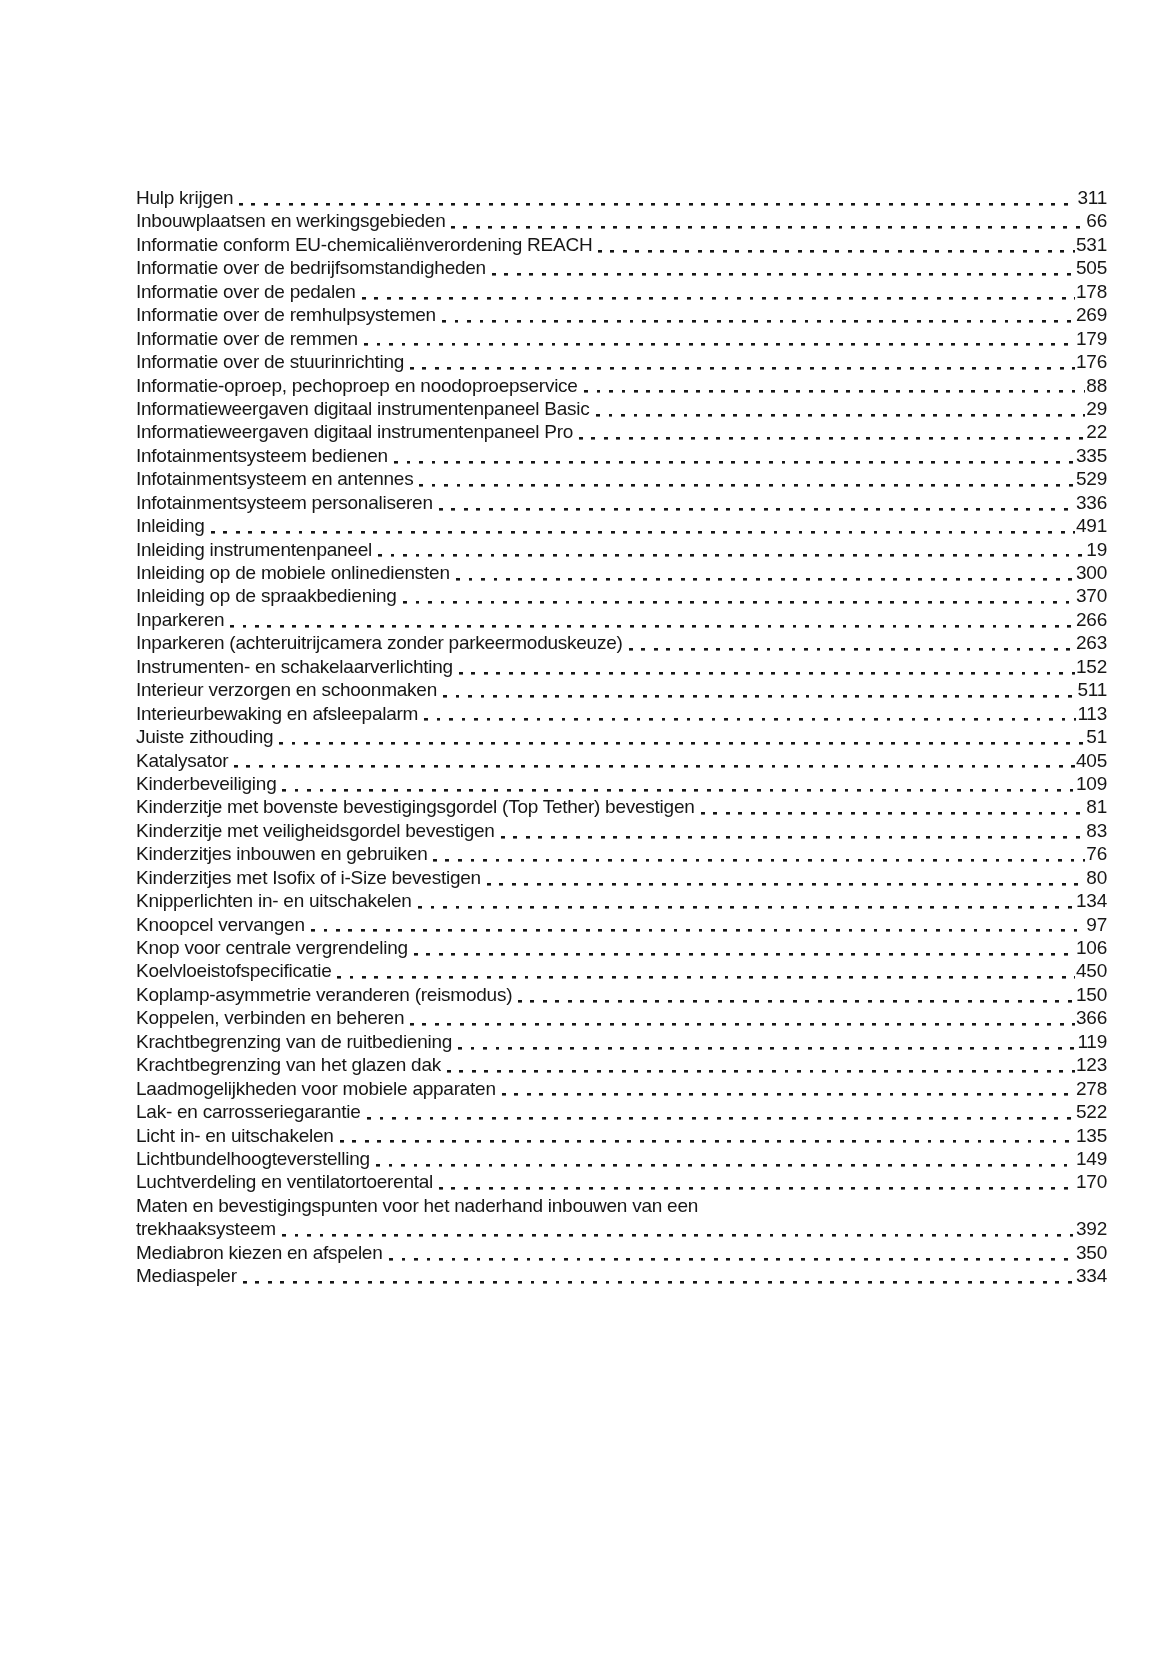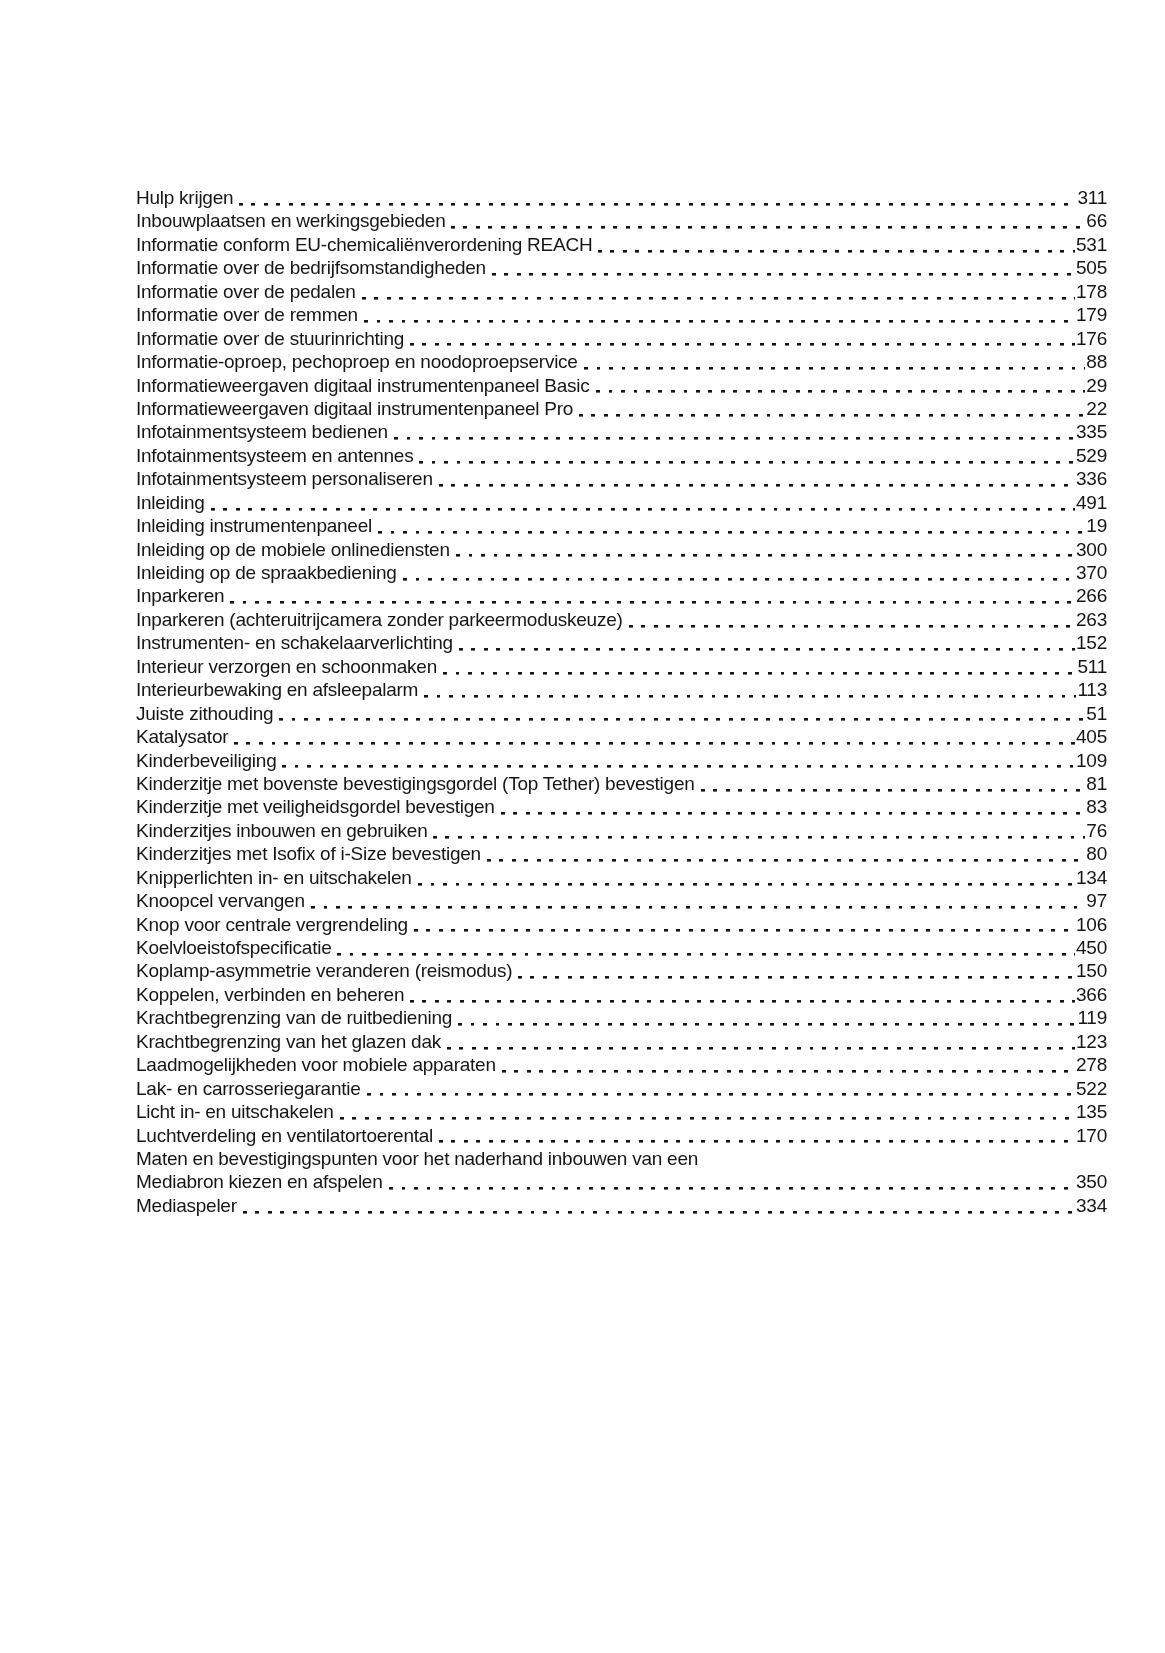--- a/index.html
+++ b/index.html
@@ -77,20 +77,25 @@
     <span class="toc-label">Informatie over de bedrijfsomstandigheden</span>
     <span class="toc-leader"></span>
     <span class="toc-page">505</span>
   </div>
       <div class="toc-row">
     <span class="toc-label">Informatie over de pedalen</span>
     <span class="toc-leader"></span>
     <span class="toc-page">178</span>
   </div>
       <div class="toc-row">
+    <span class="toc-label">Informatie over de remhulpsystemen</span>
+    <span class="toc-leader"></span>
+    <span class="toc-page">269</span>
+  </div>
+      <div class="toc-row">
     <span class="toc-label">Informatie over de remmen</span>
     <span class="toc-leader"></span>
     <span class="toc-page">179</span>
   </div>
       <div class="toc-row">
     <span class="toc-label">Informatie over de stuurinrichting</span>
     <span class="toc-leader"></span>
     <span class="toc-page">176</span>
   </div>
       <div class="toc-row">
@@ -250,30 +255,40 @@
   </div>
       <div class="toc-row">
     <span class="toc-label">Lak- en carrosseriegarantie</span>
     <span class="toc-leader"></span>
     <span class="toc-page">522</span>
   </div>
       <div class="toc-row">
     <span class="toc-label">Licht in- en uitschakelen</span>
     <span class="toc-leader"></span>
     <span class="toc-page">135</span>
+  </div>
+      <div class="toc-row">
+    <span class="toc-label">Lichtbundelhoogteverstelling</span>
+    <span class="toc-leader"></span>
+    <span class="toc-page">149</span>
   </div>
       <div class="toc-row">
     <span class="toc-label">Luchtverdeling en ventilatortoerental</span>
     <span class="toc-leader"></span>
     <span class="toc-page">170</span>
   </div>
       <div class="toc-row no-leader">
     <span class="toc-label">Maten en bevestigingspunten voor het naderhand inbouwen van een</span>
     <span class="toc-leader"></span>
 
+  </div>
+      <div class="toc-row">
+    <span class="toc-label">trekhaaksysteem</span>
+    <span class="toc-leader"></span>
+    <span class="toc-page">392</span>
   </div>
       <div class="toc-row">
     <span class="toc-label">Mediabron kiezen en afspelen</span>
     <span class="toc-leader"></span>
     <span class="toc-page">350</span>
   </div>
       <div class="toc-row">
     <span class="toc-label">Mediaspeler</span>
     <span class="toc-leader"></span>
     <span class="toc-page">334</span>

